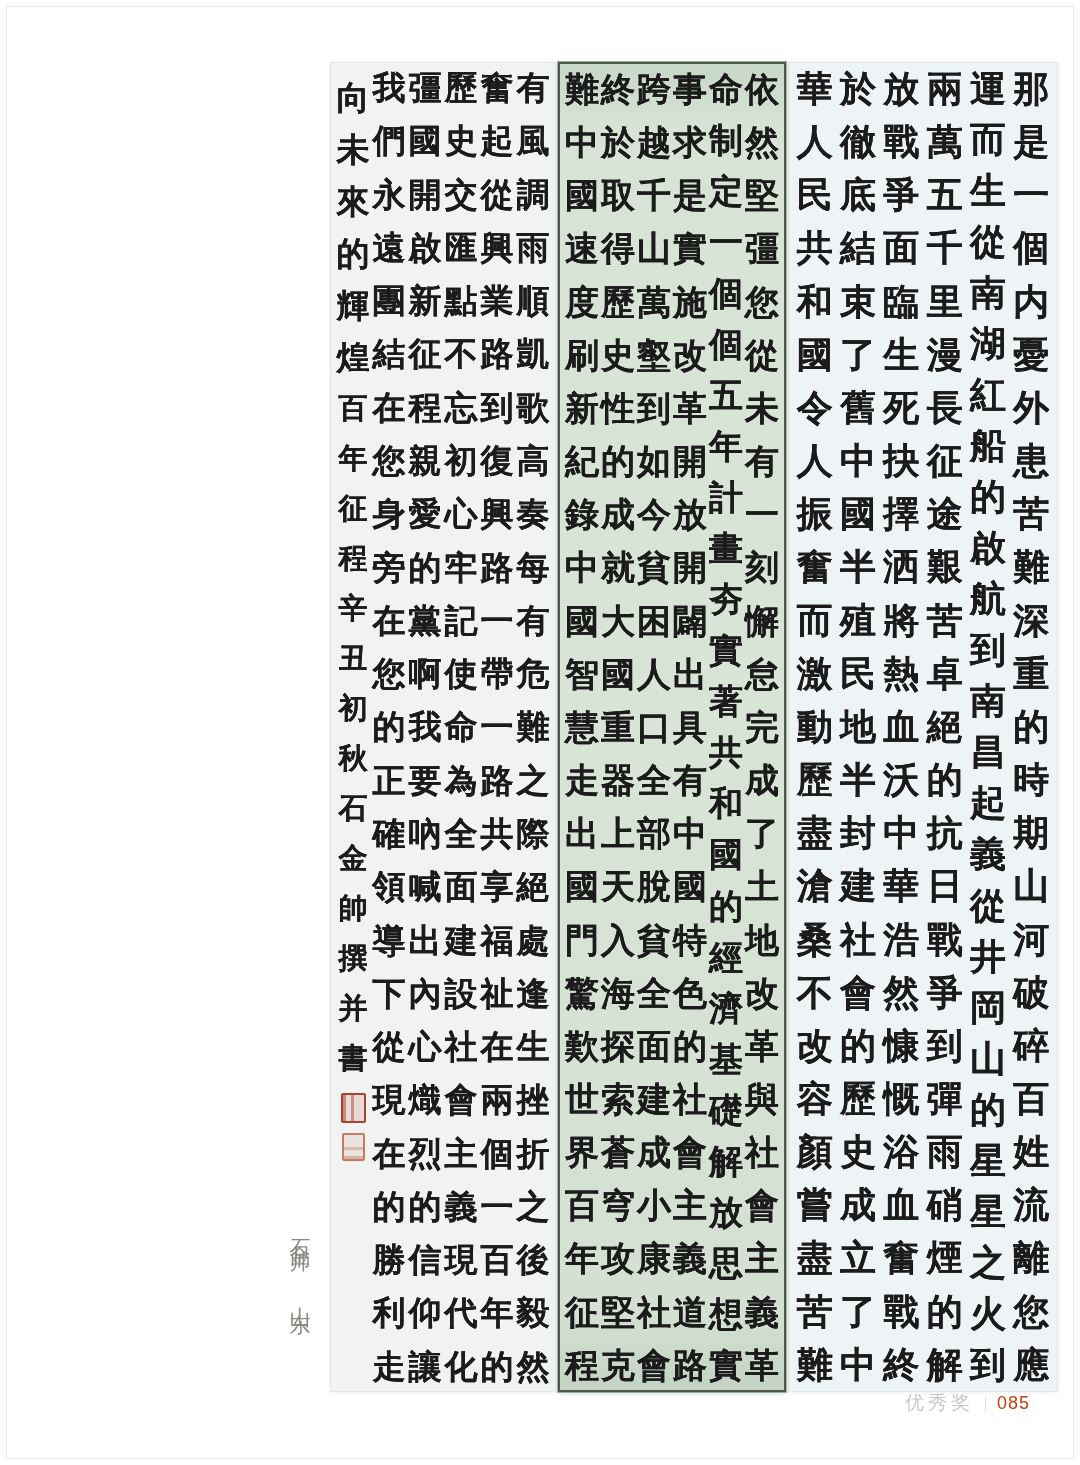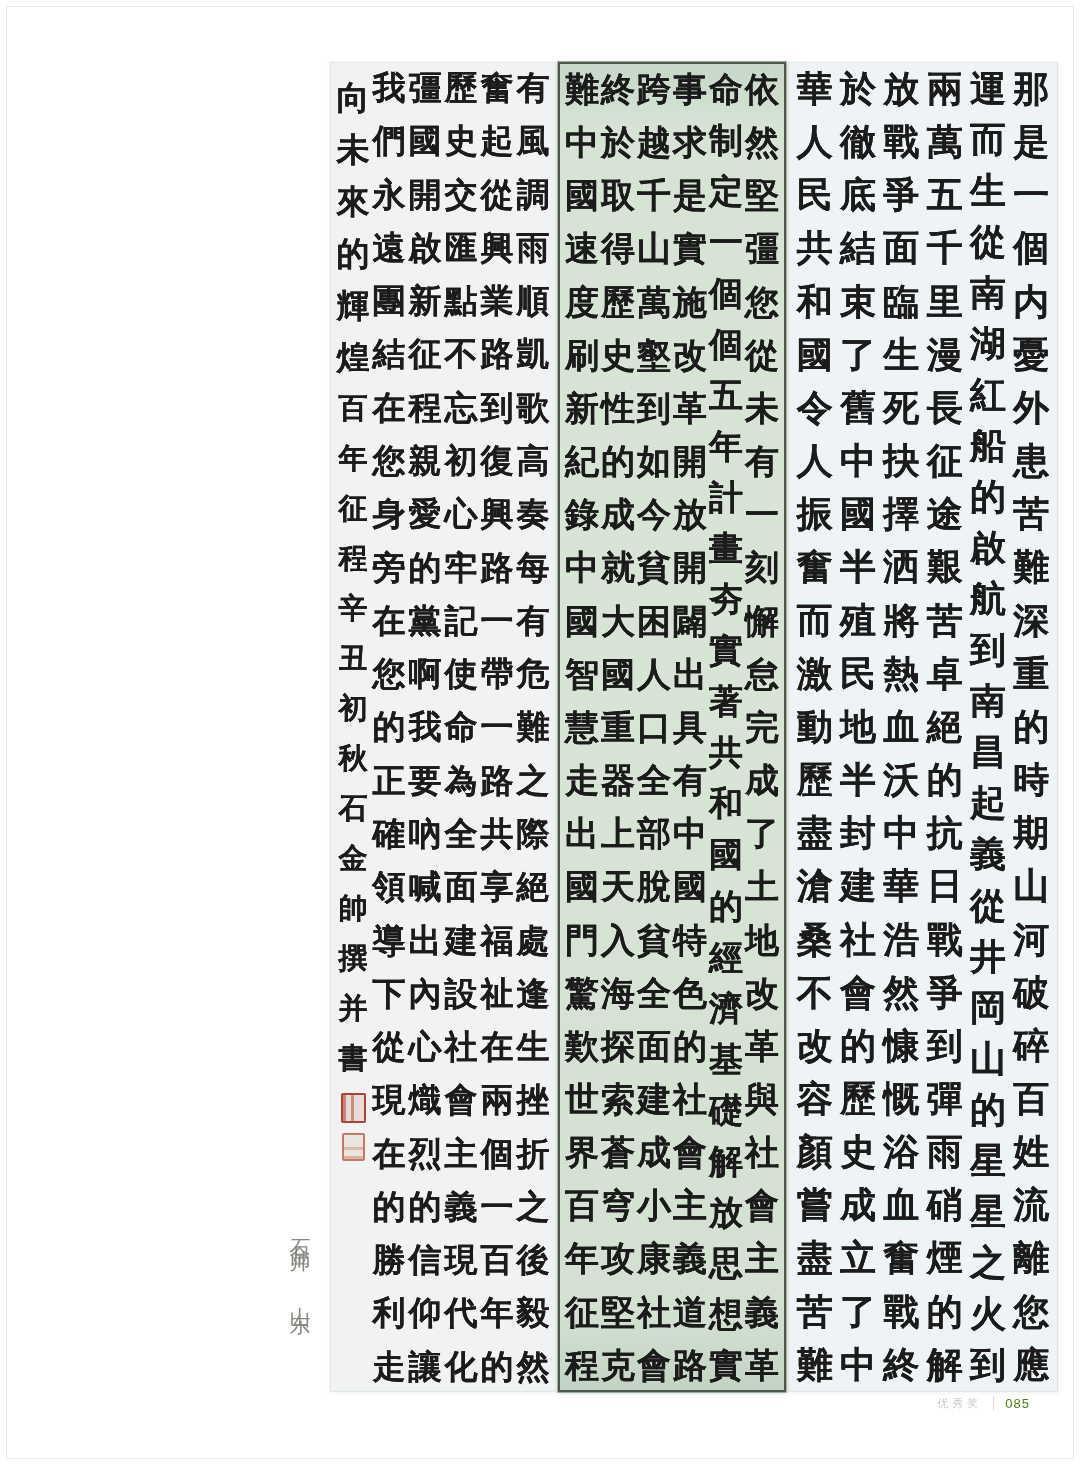--- a/index.html
+++ b/index.html
@@ -65,26 +65,26 @@
     writing-mode:vertical-rl;text-orientation:upright;
     font-size:21px;color:#8a8a82;letter-spacing:6px;line-height:24px;
     font-family:"Liberation Serif","DejaVu Serif",serif;
   }
   .artist-label .region{margin-top:20px;}
   .footer{
     position:absolute;top:1393px;right:50px;height:20px;
     display:flex;align-items:center;gap:11px;
   }
   .footer .award{
-    font-size:11px;color:#c7c7c3;letter-spacing:4px;
+    font-size:19px;color:#c7c7c3;letter-spacing:4px;
     font-family:"Liberation Serif","DejaVu Serif",serif;
   }
   .footer .divider{width:1px;height:15px;background:#dcdcd8;}
   .footer .pagenum{
-    font-size:13px;color:#4d7c0f;letter-spacing:1px;
+    font-size:18px;color:#c2410c;letter-spacing:1px;
     font-family:"Liberation Sans","DejaVu Sans",sans-serif;
   }
 </style>
 </head>
 <body>
 
 <div class="page-frame"></div>
 
 <div class="artwork">
   <div class="panel panel-side panel-p0">

